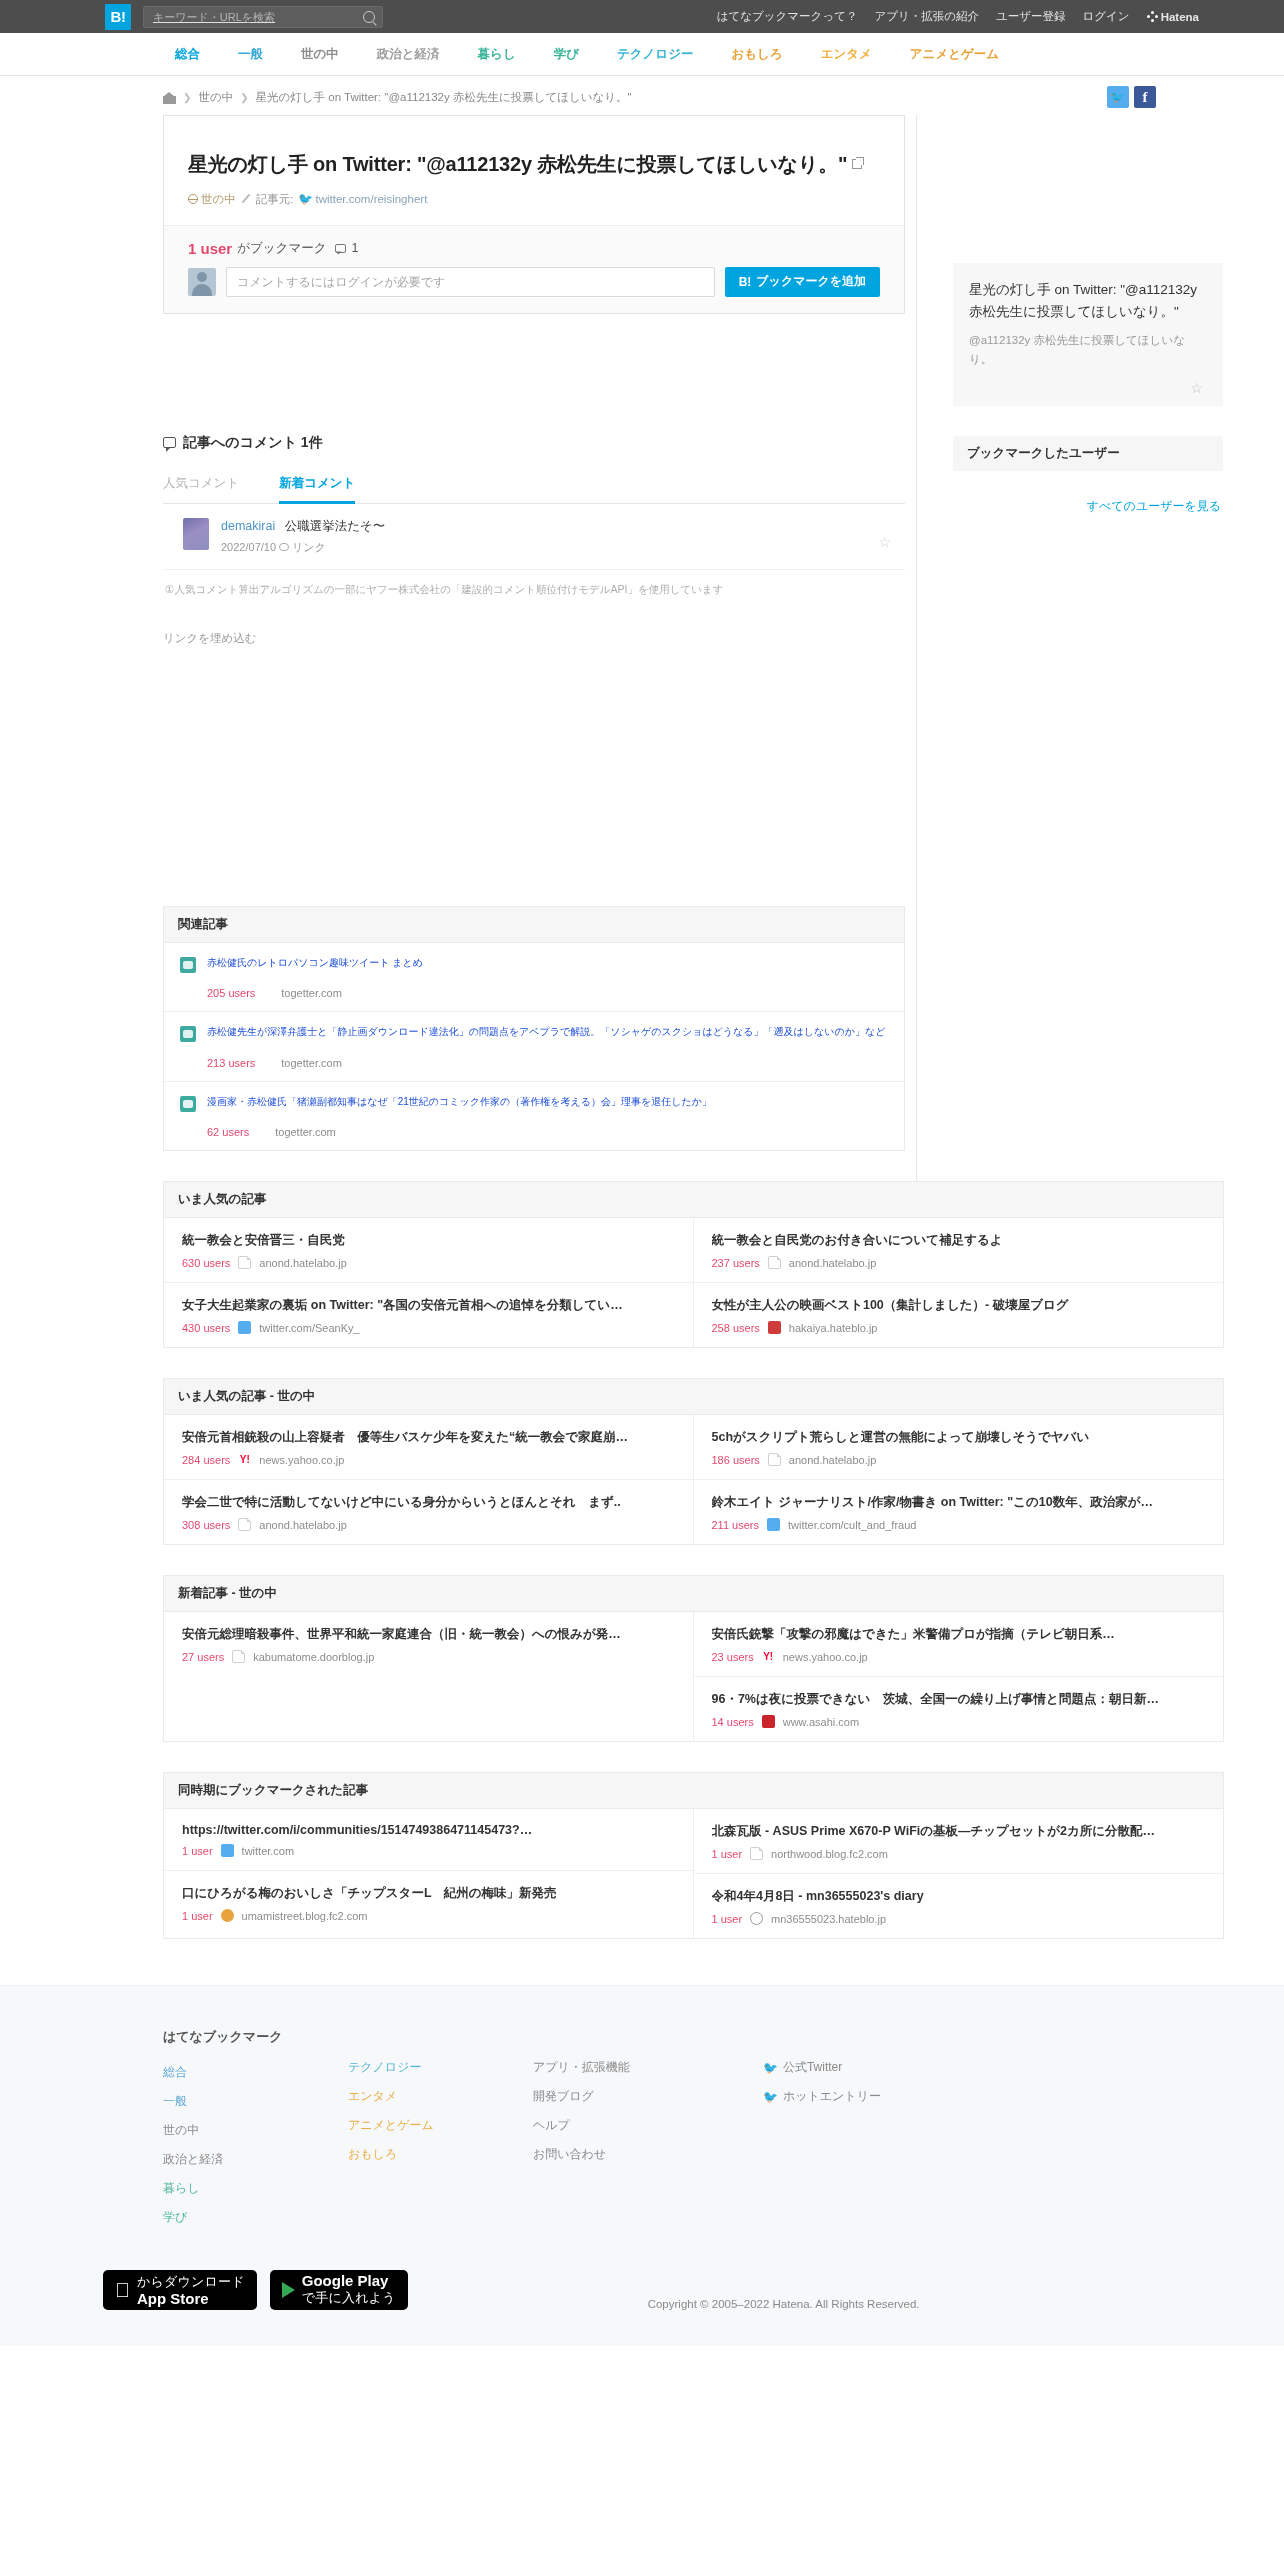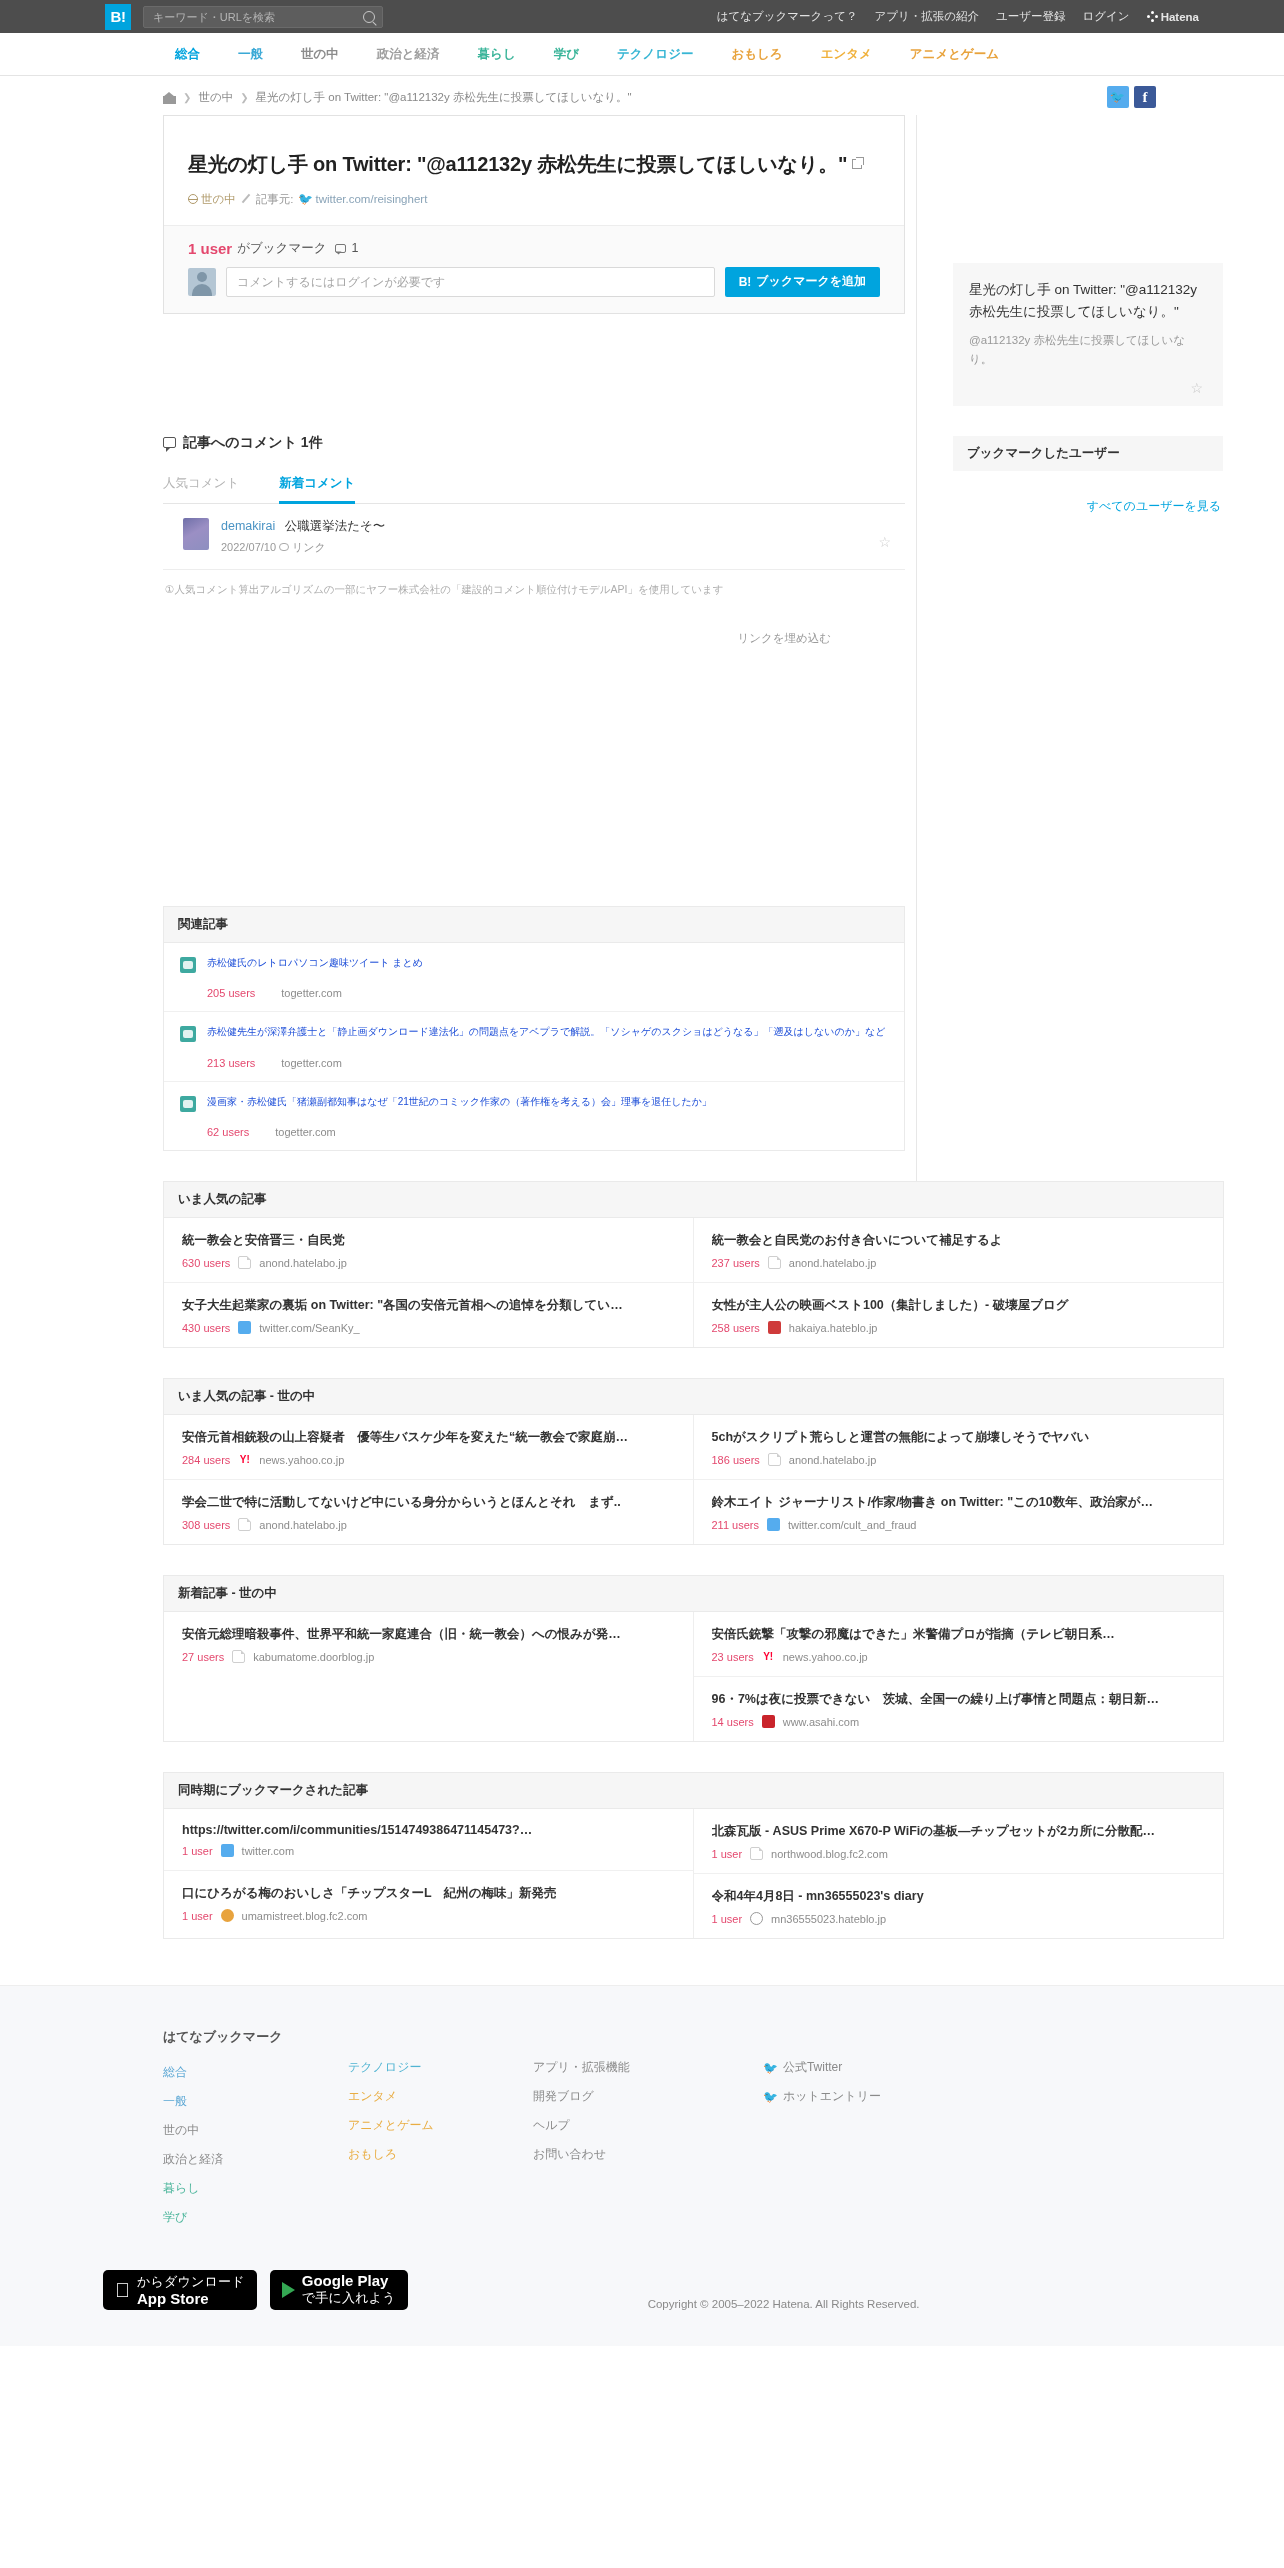--- a/index.html
+++ b/index.html
@@ -42,20 +42,21 @@
     border: 1px solid #6a6a6a;
     border-radius: 2px;
     display: flex; align-items: center;
     padding: 0 7px;
     position: relative;
   }
   .gsearch input {
     background: transparent; border: 0; outline: none;
     color: #e0e0e0; font-size: 11px; width: 100%;
     font-family: inherit;
+    text-decoration: underline;
   }
   .gsearch input::placeholder { color: #b6b6b6; }
   .gsearch .mag {
     width: 12px; height: 12px;
     border: 1.4px solid #c8c8c8; border-radius: 50%;
     position: relative; flex: 0 0 auto;
   }
   .gsearch .mag:after {
     content: ""; position: absolute;
     width: 1.4px; height: 5px; background: #c8c8c8;
@@ -266,21 +267,21 @@
   .cmt-line2 { margin-top: 5px; font-size: 11px; color: #999; display:flex;align-items:center;gap:3px;}
   .cmt-link { color:#999; display:flex;align-items:center;gap:3px;}
   .chain { display:inline-block;width:10px;height:8px;border:1.2px solid #aaa;border-radius:4px;}
   .star-ico {
     position:absolute; right: 14px; top: 30px; color:#ccc; font-size: 14px;
   }
   .cmt-note {
     margin-top: 13px; font-size: 10.5px; color: #adadad; padding-left:2px;
   }
   .embed-link {
-    margin-top: 34px; text-align: right; padding-right: 74px;
+    margin-top: 34px; text-align: left; padding-right: 74px;
     font-size: 11.5px; color: #9b9b9b;
   }
 
   
   .panel { border: 1px solid #eaeaea; background:#fff; }
   .panel-head {
     background: #f6f6f6; border-bottom: 1px solid #eaeaea;
     padding: 9px 14px; font-size: 12.5px; font-weight: bold; color: #333;
   }
   .rel-item {

